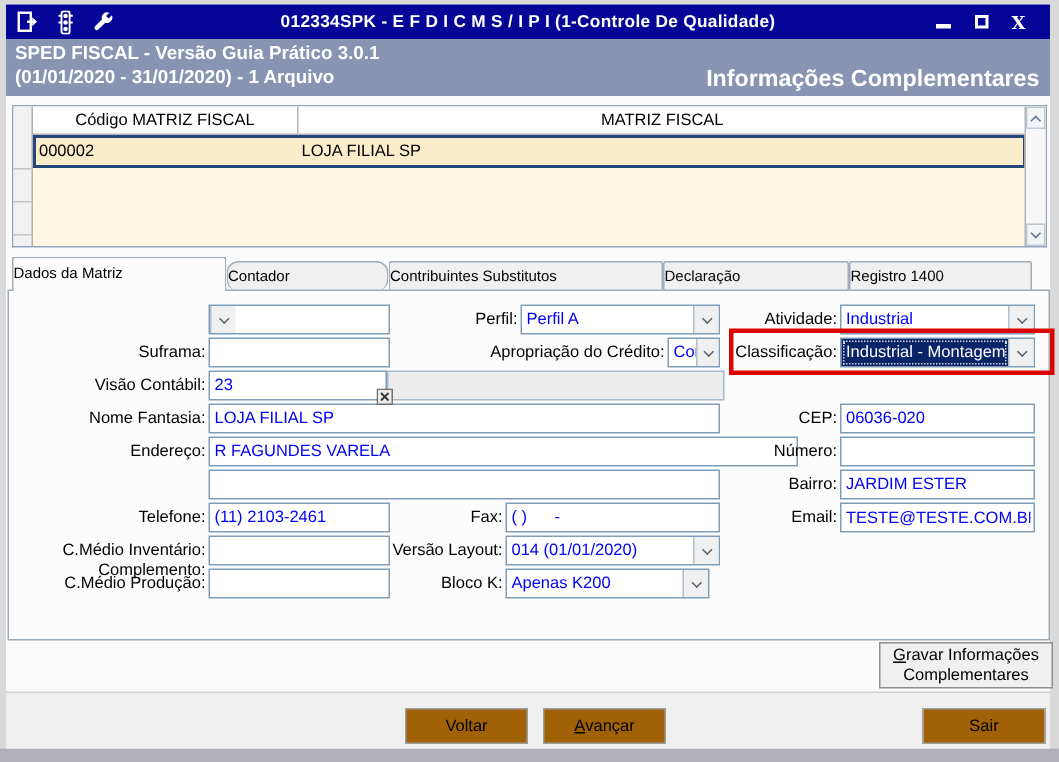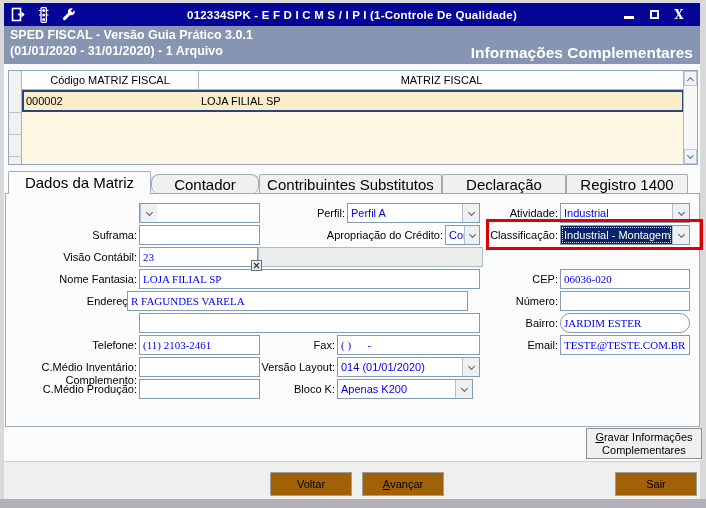--- a/index.html
+++ b/index.html
@@ -47,29 +47,29 @@
   .gr-c1 { width:175px; padding-left:2px; font-size:11px; color:#000; white-space:nowrap; }
   .gr-c2 { flex:1; padding-left:2px; font-size:11px; color:#000; white-space:nowrap; }
   .grid-scroll { position:absolute; right:0; top:0; width:14px; height:93px; background:#f7f7f7; border-left:1px solid #b5b5b5; }
   .sc-btn { position:absolute; left:0; width:13px; height:15px; background:#f2f4f7; border:1px solid #bcc8d4;
     display:flex; align-items:center; justify-content:center; }
   .chev { width:5px; height:5px; border-right:1.4px solid #5a6f8c; border-bottom:1.4px solid #5a6f8c; }
   .chev-up { transform:rotate(-135deg); margin-top:3px; }
   .chev-down { transform:rotate(45deg); margin-bottom:2px; }
 
   
-  .tab { position:absolute; font-size:15px; text-align:center; color:#000;
+  .tab { position:absolute; font-size:10px; color:#000;
     border:1px solid #a0adb8; border-bottom:none; border-radius:2px 2px 0 0; background:#f0f0f0; }
   .tab.active { background:#fcfcfc; z-index:3; }
   .panel { left:5px; top:193px; width:695px; height:234px; background:#fcfcfc; border:1px solid #9cabb9; z-index:1; }
 
   
   .lbl { position:absolute; height:20px; line-height:20px; font-size:11px; color:#000; text-align:right; z-index:2; white-space:nowrap; }
   .tin { position:absolute; height:20px; border:1px solid #7f9db9; background:#fff; color:#0000f5;
-    font-size:11px; padding:0 2px 0 3px; font-family:Liberation Serif, serif; z-index:2; outline:none; }
+    font-size:11px; padding:0 2px 0 3px; font-family:Liberation Sans, sans-serif; z-index:2; outline:none; }
   .gbox { position:absolute; height:20px; background:#ececec; border:1px solid #a9bccd; z-index:2; }
   .combo { position:absolute; height:20px; border:1px solid #7f9db9; background:#fff; display:flex; z-index:2; }
   .combo .val { flex:1; overflow:hidden; white-space:nowrap; color:#0000f5; font-size:11px; line-height:18px; padding-left:3px; }
   .combo .val.sel { background:#0a246a; color:#fff; outline:1px dotted #d8d8d8; outline-offset:-2px; }
   .combo .btn { width:17px; background:#f0f0f0; border-left:1px solid #aebfd2; display:flex; align-items:center; justify-content:center; }
   .cchev { width:5px; height:5px; border-right:1.5px solid #52616f; border-bottom:1.5px solid #52616f; transform:rotate(45deg); margin-top:-2px; }
   .chk { position:absolute; left:251px; top:257px; z-index:4; }
 
   .red-box { left:486px; top:219px; width:217px; height:31px; border:3px solid #dc0402; z-index:5; pointer-events:none; background:transparent; }
 
@@ -184,21 +184,21 @@
     <svg width="11" height="11" viewBox="0 0 11 11">
         <rect x="0.5" y="0.5" width="10" height="10" fill="#ececec" stroke="#6f6f6f"></rect>
         <path d="M3 3l5 5M8 3l-5 5" stroke="#333" stroke-width="1.2"></path>
       </svg>
   </div>
 
   <div class="lbl" style="left:8px; top:269px; width:129px;">Nome Fantasia:</div>
   <input class="tin" style="left: 139px; top: 269px; width: 341px;" value="LOJA FILIAL SP">
 
   <div class="lbl" style="left:8px; top:291px; width:129px;">Endereço:</div>
-  <input class="tin" style="left: 127px; top: 291px; width: 341px;" value="R FAGUNDES VARELA">
+  <input class="tin" style="left: 139px; top: 291px; width: 393px;" value="R FAGUNDES VARELA">
 
   <div class="lbl" style="left:8px; top:332px; width:129px;margin-top:38px;">Complemento:</div>
   <input class="tin" style="left: 139px; top: 313px; width: 341px;" value="">
 
   <div class="lbl" style="left:8px; top:335px; width:129px;">Telefone:</div>
   <input class="tin" style="left: 139px; top: 335px; width: 121px;" value="(11) 2103-2461">
 
   <div class="lbl" style="left:8px; top:357px; width:129px;">C.Médio Inventário:</div>
   <input class="tin" style="left: 139px; top: 357px; width: 121px;" value="">
 
@@ -257,21 +257,21 @@
   </div>
   <div class="abs red-box"></div>
 
   <div class="lbl" style="left:468px; top:269px; width:90px;">CEP:</div>
   <input class="tin" style="left: 560px; top: 269px; width: 130px;" value="06036-020">
 
   <div class="lbl" style="left:468px; top:291px; width:90px;">Número:</div>
   <input class="tin" style="left: 560px; top: 291px; width: 130px;" value="">
 
   <div class="lbl" style="left:468px; top:313px; width:90px;">Bairro:</div>
-  <input class="tin" style="left: 560px; top: 313px; width: 130px; border-radius: 10px;" value="JARDIM ESTER">
+  <input class="tin" style="left: 560px; top: 313px; width: 130px;" value="JARDIM ESTER">
 
   <div class="lbl" style="left:468px; top:335px; width:90px;">Email:</div>
   <input class="tin" style="left: 560px; top: 335px; width: 130px;" value="TESTE@TESTE.COM.BR">
 
   <button class="btn3d gravar">
     <span><span class="u">G</span><span>ravar Informações</span></span>
     <span>Complementares</span>
   </button>
 
   <div class="abs divider"></div>

